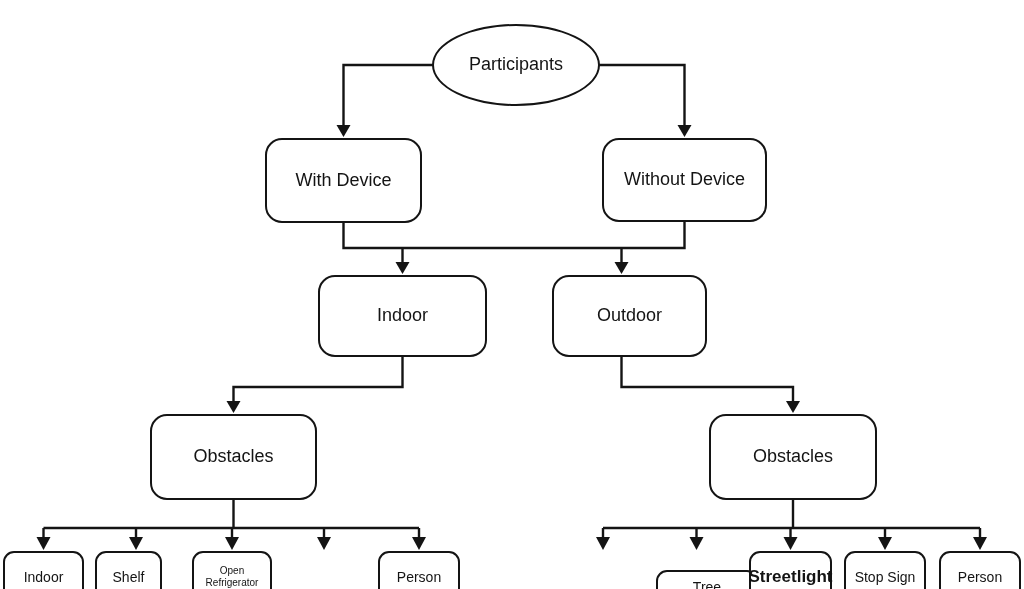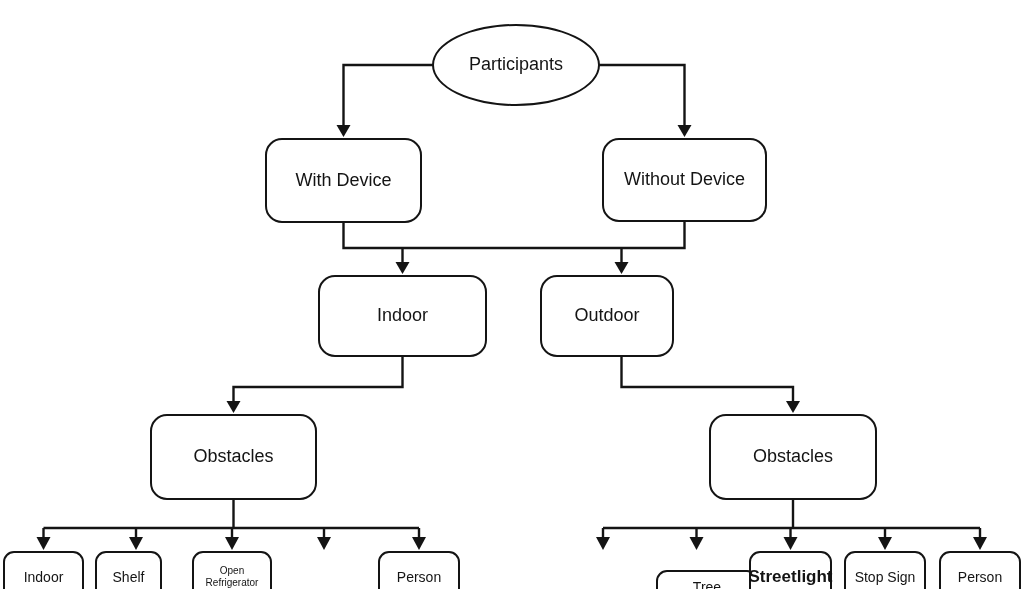--- a/index.html
+++ b/index.html
@@ -72,21 +72,21 @@
       <polygon points="973,517 987,517 980,530"></polygon>
     </g>
   </svg>
 
   <div class="node ellipse" style="left:432px;top:4px;width:168px;height:82px">Participants</div>
 
   <div class="node branch" style="left:265px;top:118px;width:157px;height:85px">With Device</div>
   <div class="node branch" style="left:602px;top:118px;width:165px;height:84px">Without Device</div>
 
   <div class="node branch" style="left:318px;top:255px;width:169px;height:82px">Indoor</div>
-  <div class="node branch" style="left:540px;top:255px;width:134px;height:82px">Outdoor</div>
+  <div class="node branch" style="left:552px;top:255px;width:155px;height:82px">Outdoor</div>
 
   <div class="node branch" style="left:150px;top:394px;width:167px;height:86px">Obstacles</div>
   <div class="node branch" style="left:709px;top:394px;width:168px;height:86px">Obstacles</div>
 
   <div class="node leaf" style="left:3px;top:531px;width:81px;height:52px">Indoor</div>
   <div class="node leaf" style="left:95px;top:531px;width:67px;height:52px">Shelf</div>
   <div class="node leaf xs" style="left:192px;top:531px;width:80px;height:52px">Open
 Refrigerator</div>
   <div class="node leaf" style="left:378px;top:531px;width:82px;height:52px">Person</div>
 

